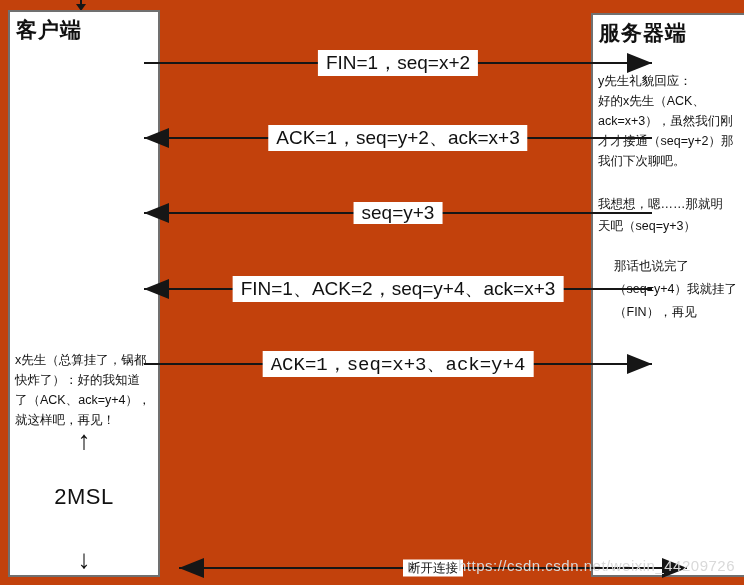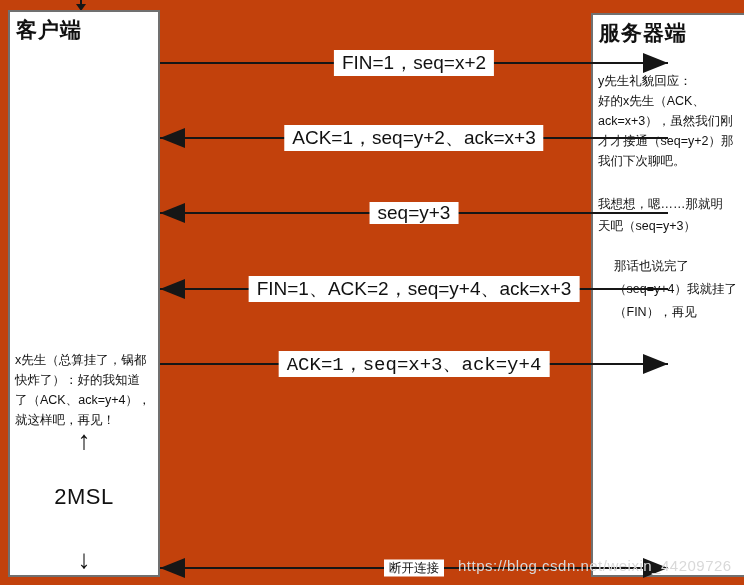--- a/index.html
+++ b/index.html
@@ -53,21 +53,21 @@
     text-align: center;
   }
   .tw-arrow { font-size: 26px; font-weight: bold; line-height: 1; }
   .tw-up    { top: 415px; }
   .tw-down  { top: 534px; }
   .tw-label { top: 472px; font-size: 22px; letter-spacing: 0.5px; }
 
   
   .msg {
     position: absolute;
-    left: 160px;
+    left: 144px;
     width: 508px;
     height: 24px;
   }
   .msg .line {
     position: absolute;
     left: 0; right: 0; top: 11px;
     height: 2px;
     background: var(--line, #161616);
   }
   .msg .head {
@@ -94,21 +94,21 @@
     background: #ffffff;
     padding: 0 8px;
     font-size: 19px;
     white-space: nowrap;
   }
   .msg-1 { top: 51px; }
   .msg-2 { top: 126px; }
   .msg-3 { top: 201px; }
   .msg-4 { top: 277px; }
   .msg-5 { top: 352px; font-family: Liberation Mono, monospace; }
-  .msg-6 { top: 556px; }
+  .msg-6 { top: 556px; margin-left: 35px; }
   .msg-6 .label { font-size: 12.5px; padding: 0 5px; }
 
   
   .top-arrow { position: absolute; left: 74px; top: 0; width: 14px; height: 11px; }
   .top-arrow .shaft {
     position: absolute; left: 6px; top: 0;
     width: 2px; height: 5px;
     background: var(--line, #161616);
   }
   .top-arrow .tip {
@@ -194,15 +194,15 @@
     <span class="label">ACK=1，seq=x+3、ack=y+4</span>
   </div>
 
   <div class="msg msg-6">
     <div class="line"></div>
     <div class="head left"></div>
     <div class="head right"></div>
     <span class="label">断开连接</span>
   </div>
 
-  <div class="watermark">https://blog.csdn.net/weixin_44209726</div>
+  <div class="watermark">https://csdn.csdn.net/weixin_44209726</div>
 
 </div>
 
 </body></html>

